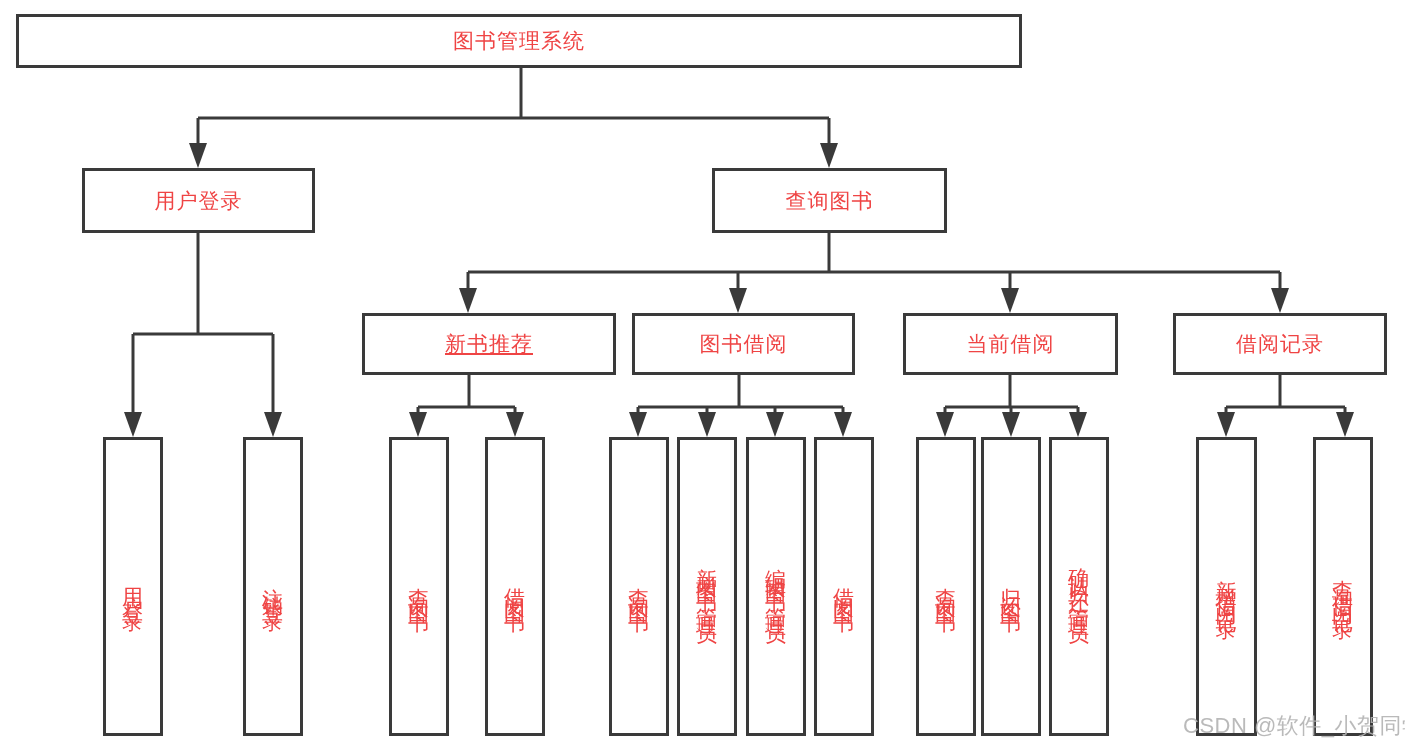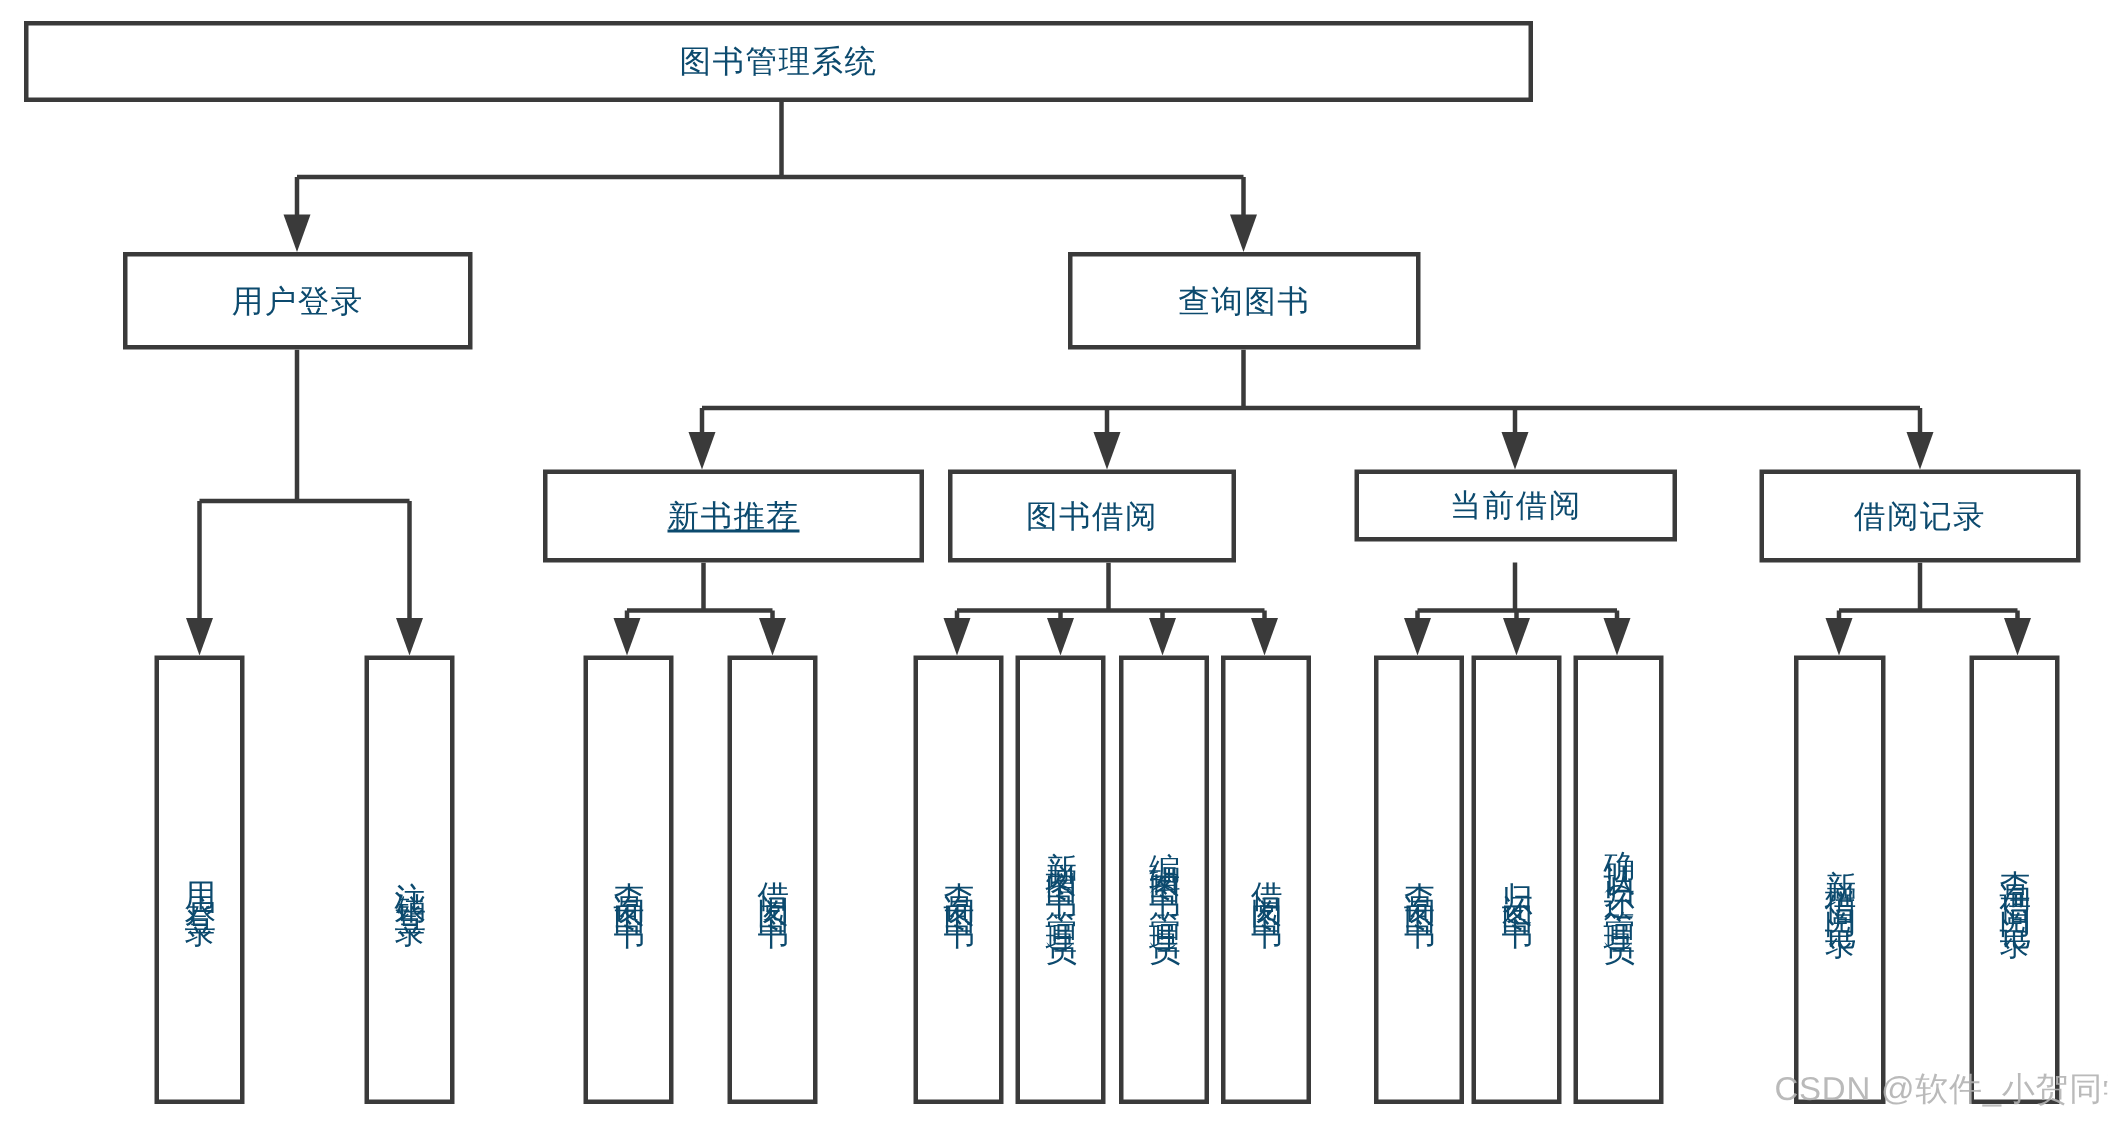--- a/index.html
+++ b/index.html
@@ -28,21 +28,21 @@
   }
   .node {
     position: absolute;
     box-sizing: border-box;
     border: 3px solid #3a3a3a;
     background: #ffffff;
     display: flex;
     align-items: center;
     justify-content: center;
     font-size: 21px;
-    color: #0c4a6e;
+    color: #ef4444;
     z-index: 2;
     letter-spacing: 1px;
   }
   .node.leaf {
     writing-mode: vertical-rl;
     text-orientation: mixed;
     letter-spacing: 8px;
     line-height: 1.0;
     font-size: 21px;
     text-align: center;
@@ -139,24 +139,24 @@
   <div class="node" style="left:82px; top:168px; width:233px; height:65px;">
     <span>用户登录</span>
   </div>
   <div class="node" style="left:712px; top:168px; width:235px; height:65px;">
     <span>查询图书</span>
   </div>
 
   <div class="node" style="left:362px; top:313px; width:254px; height:62px;text-decoration:underline;">
     <span>新书推荐</span>
   </div>
-  <div class="node" style="left:632px; top:313px; width:192px; height:62px;">
+  <div class="node" style="left:632px; top:313px; width:223px; height:62px;">
     <span>图书借阅</span>
   </div>
-  <div class="node" style="left:903px; top:313px; width:215px; height:48px;">
+  <div class="node" style="left:903px; top:313px; width:215px; height:62px;">
     <span>当前借阅</span>
   </div>
   <div class="node" style="left:1173px; top:313px; width:214px; height:62px;">
     <span>借阅记录</span>
   </div>
 
   <div class="node leaf" style="left:103px; top:437px; width:60px; height:299px;">
     <span>用户登录</span>
   </div>
   <div class="node leaf" style="left:243px; top:437px; width:60px; height:299px;">

